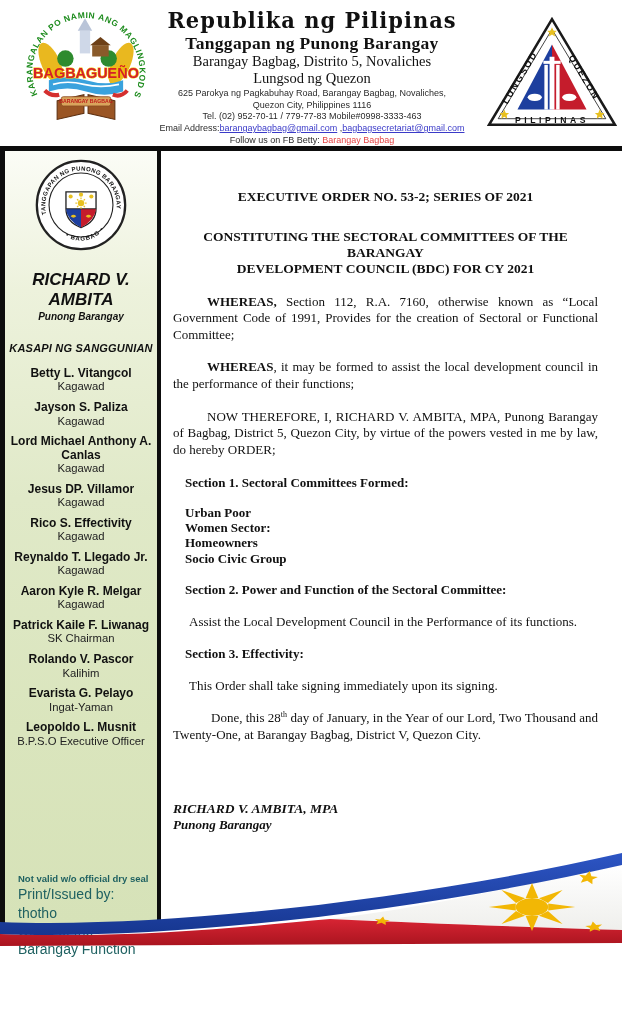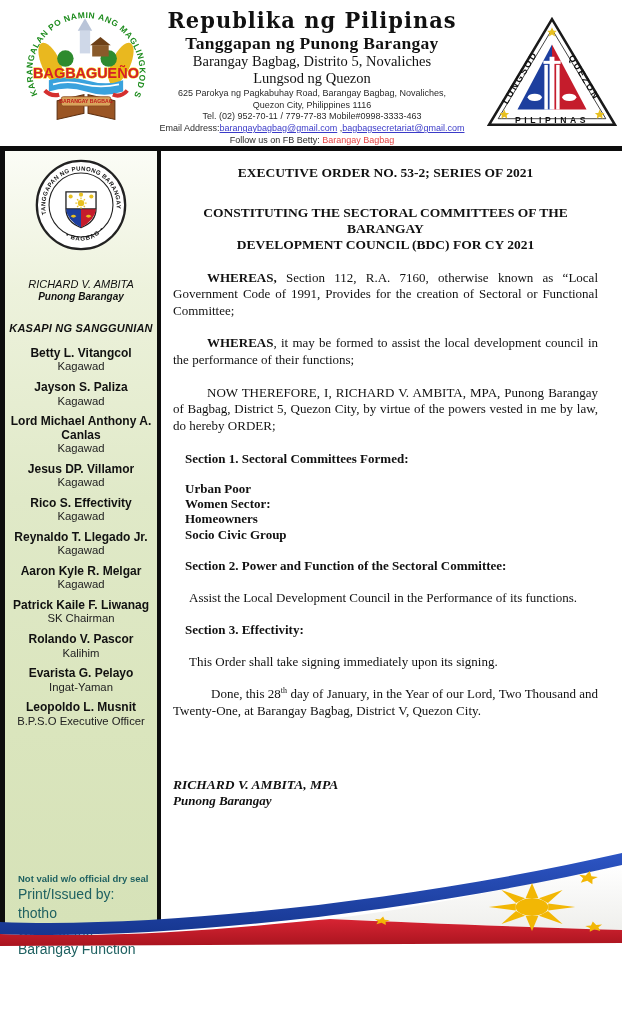--- a/index.html
+++ b/index.html
@@ -27,33 +27,33 @@
   
   .top-rule { position:absolute; left:0; top:146px; width:622px; height:5px; background:#0d0d0d; }
   
   .sidebar {
     position:absolute; left:0; top:151px; width:161px; height:772px;
     border-left:5px solid #0d0d0d; border-right:4px solid #0d0d0d;
     background:linear-gradient(180deg,#fbfcf6 0%,#edf2dc 18%,#e0e9c8 45%,#dae5bd 75%,#d6e2b8 100%);
     font-family:"Liberation Sans", sans-serif; text-align:center;
   }
   .seal { margin:7px auto 0 auto; display:block; }
-  .captain-name { font-weight:normal; font-style:italic; font-size:11px; margin-top:26px; }
+  .captain-name { font-weight:bold; font-style:italic; font-size:17px; margin-top:18px; }
   .captain-title { font-weight:bold; font-style:italic; font-size:10px; margin-top:1px; }
   .council-heading { font-weight:bold; font-style:italic; font-size:11px; margin-top:20px; letter-spacing:.2px; }
   .members { margin-top:13px; }
   .member { margin-bottom:8px; padding:0 4px; }
   .member .m-name { font-weight:bold; font-size:12px; line-height:1.12; }
   .member .m-title { font-size:11.3px; line-height:1.12; color:#222; }
   .sidebar-footer { position:absolute; left:13px; top:722px; text-align:left; color:#1f6161; }
   .sidebar-footer .sf1 { font-weight:bold; font-size:9.5px; line-height:1.3; }
   .sidebar-footer .sf2 { font-weight:normal; font-size:14px; line-height:1.3; }
   
   .main { position:absolute; left:165px; top:151px; width:447px; padding:14px 14px 0 8px; font-size:13px; }
-  .order-no { text-align:center; font-weight:bold; font-size:13.5px; margin-top:0; }
+  .order-no { text-align:center; font-weight:bold; font-size:13.5px; margin-top:24px; }
   .doc-title { text-align:center; font-weight:bold; font-size:13.5px; margin-top:24px; line-height:1.2; }
   .para { text-align:justify; margin-top:16px; line-height:1.28; text-indent:34px; }
   .section-head { font-weight:bold; margin:16px 0 0 12px; }
   .committees { margin:14px 0 0 12px;font-family:Liberation Serif, serif; }
   .committee { font-weight:bold; line-height:1.18; }
   .body-line { margin:16px 0 0 16px; }
   .done-para { text-align:justify; margin-top:16px; line-height:1.28; text-indent:38px; }
   sup { font-size:8px; vertical-align:super; line-height:0; }
   .signature { margin-top:58px; }
   .sig-name  { font-weight:bold; font-style:italic; font-size:13.5px; }

